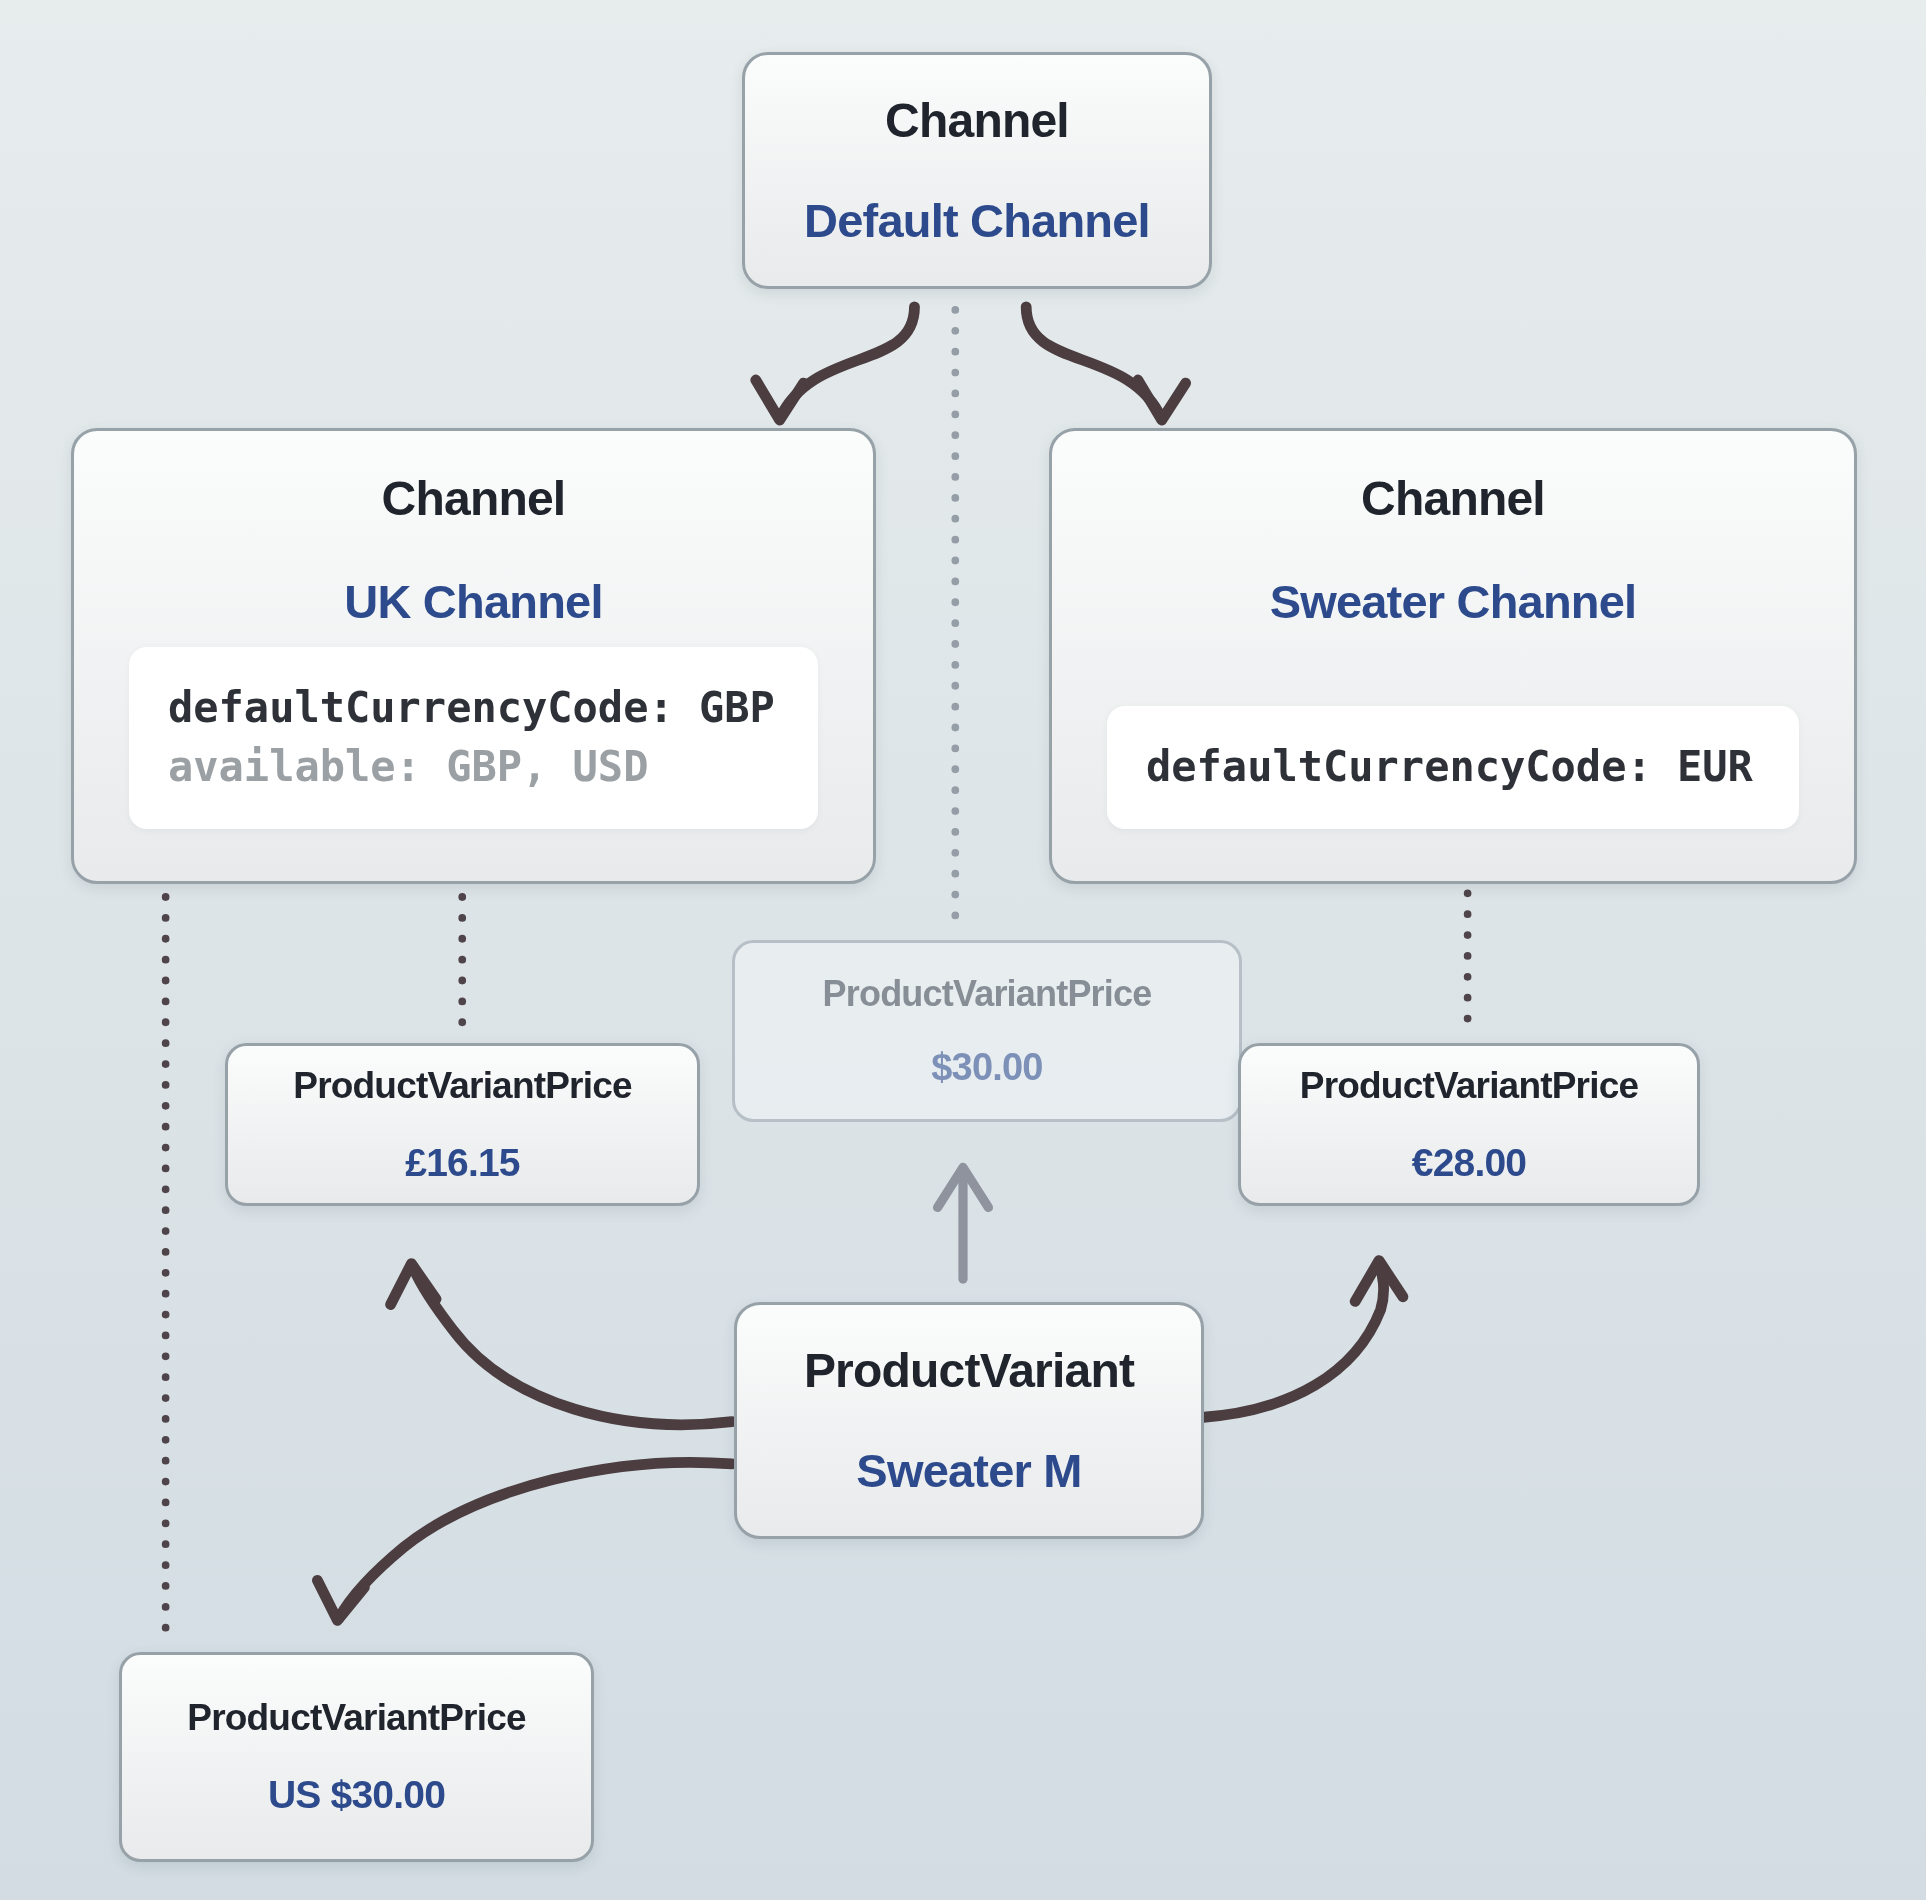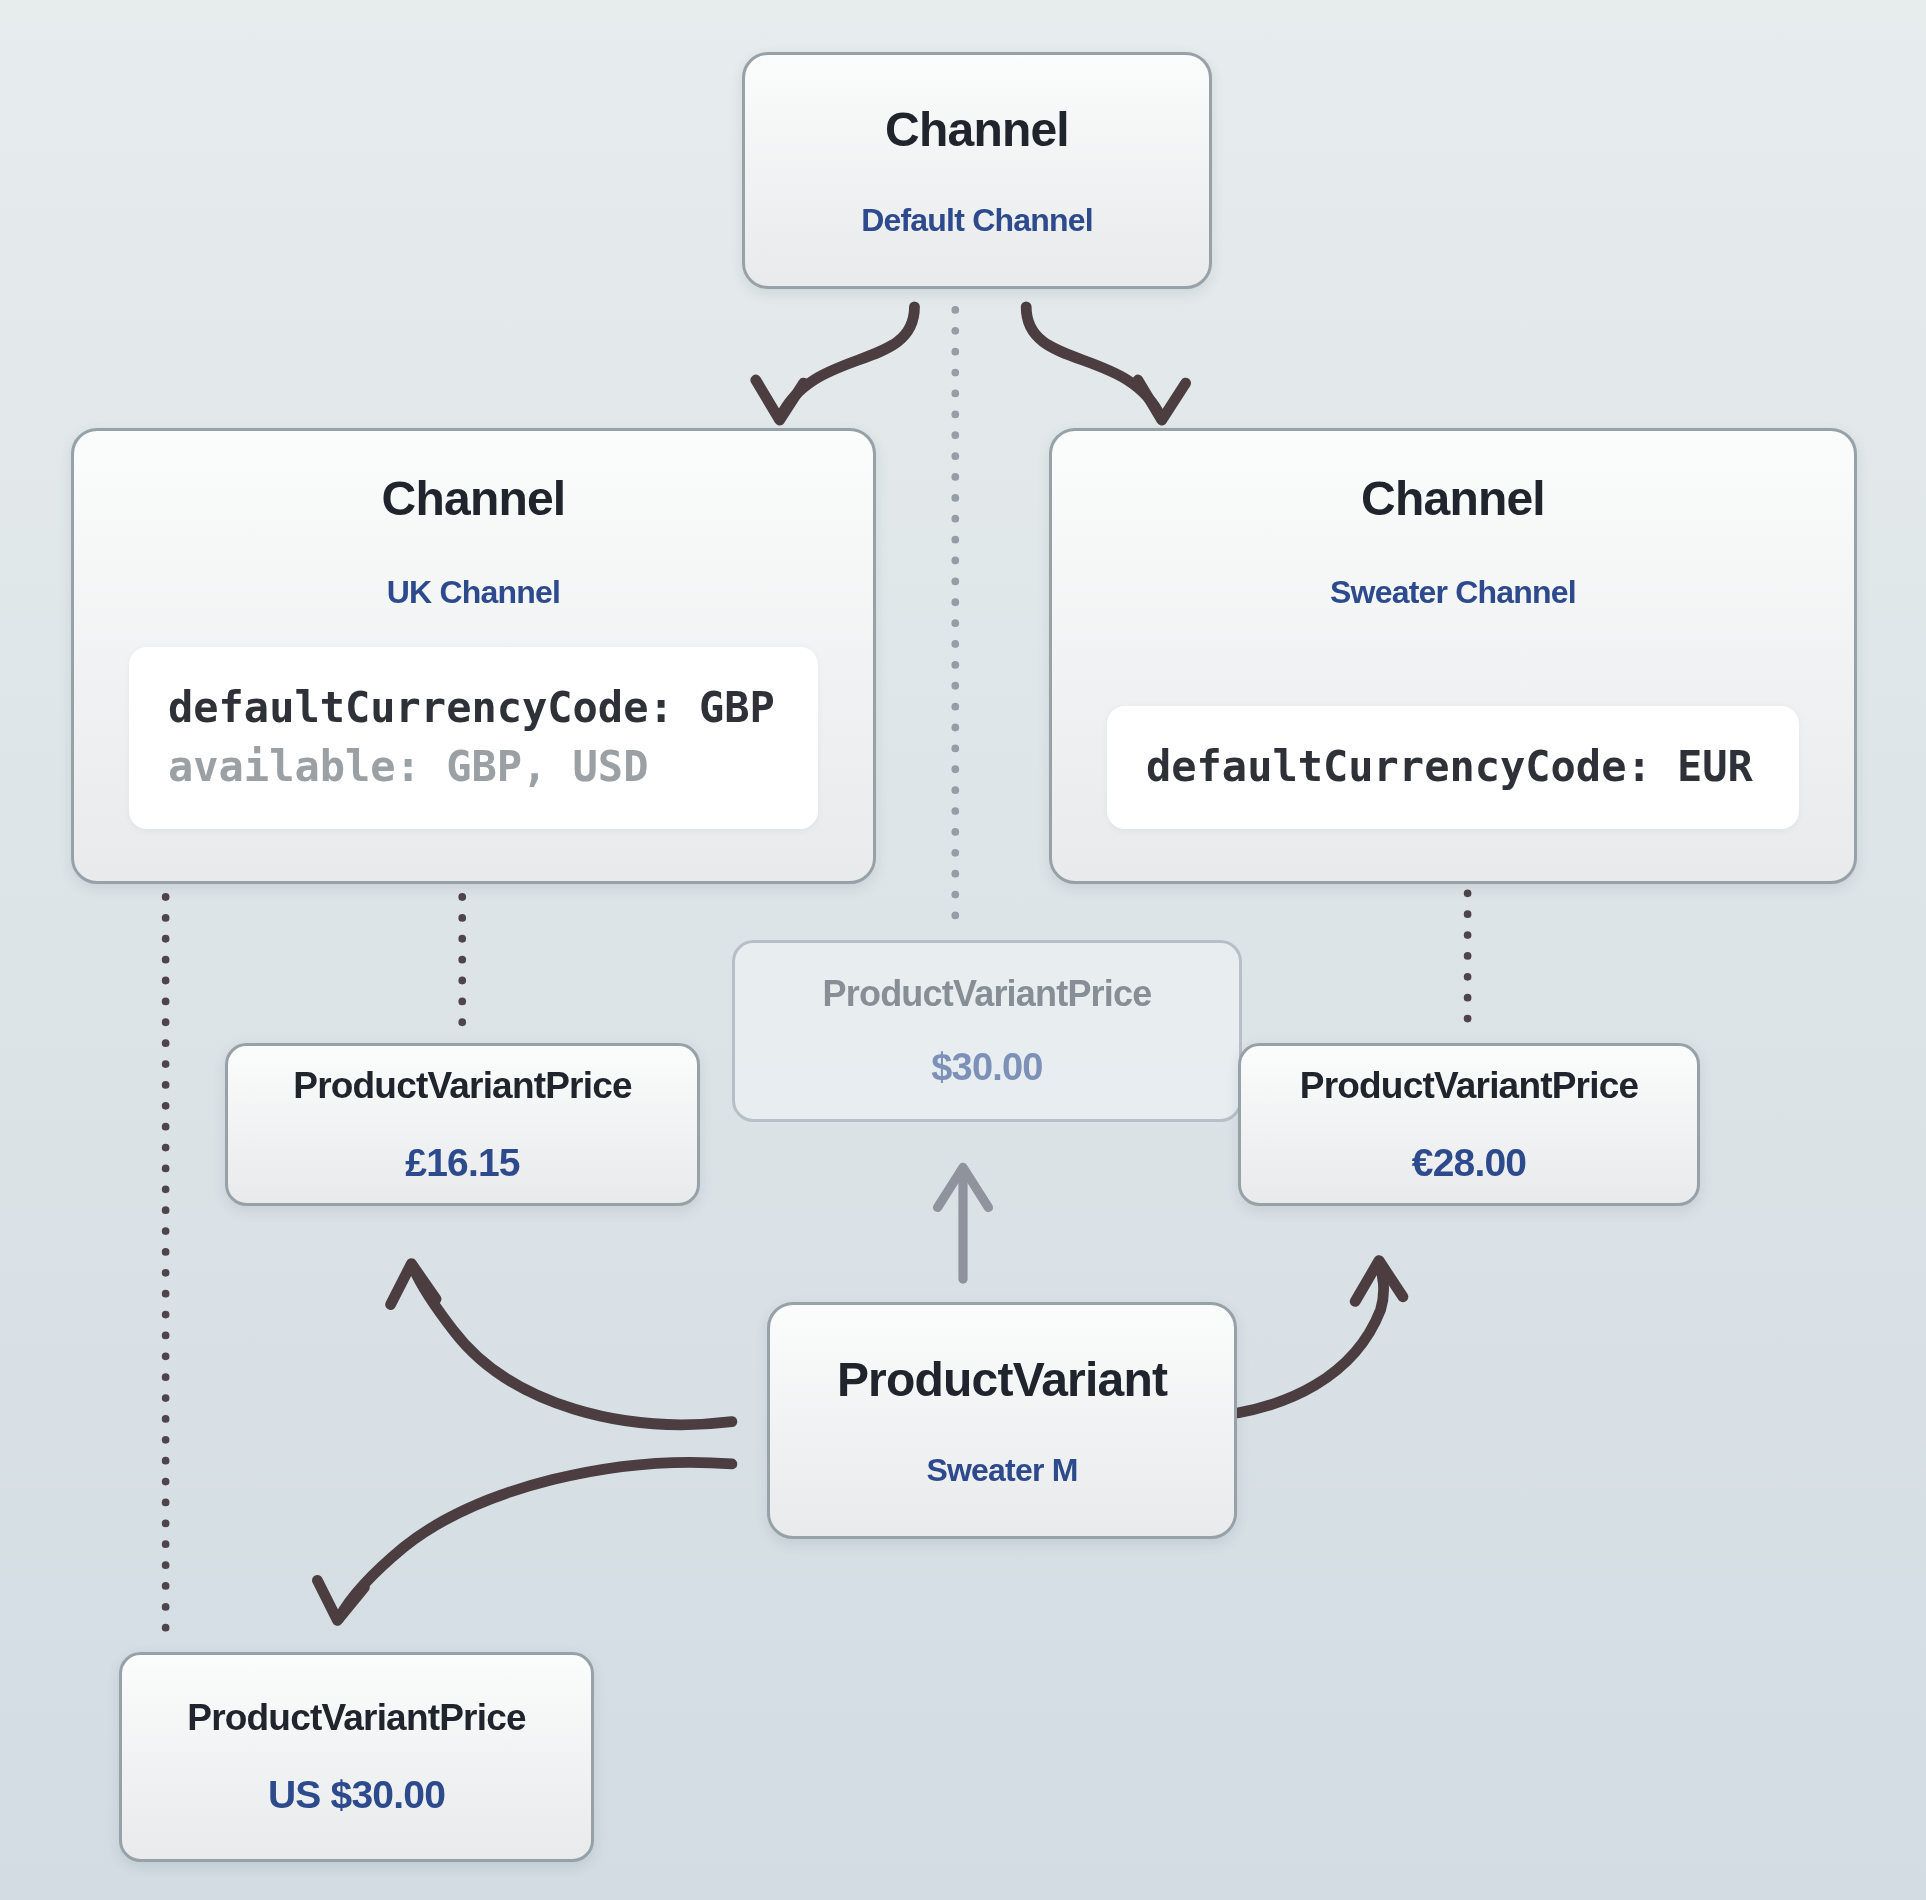--- a/index.html
+++ b/index.html
@@ -15,21 +15,21 @@
   .node{
     position:absolute;box-sizing:border-box;
     background:linear-gradient(180deg,var(--box-bg-top) 0%,var(--box-bg-bottom) 100%);
     border:3.1px solid var(--box-border);
     border-radius:26px;
     box-shadow:0 4.6px 12.3px rgba(60,80,92,.12);
     display:flex;flex-direction:column;align-items:center;justify-content:center;
     text-align:center;
   }
   .entity{font-weight:700;font-size:48px;color:var(--title-color);letter-spacing:-0.8px;text-align:center;}
-  .name{font-weight:700;font-size:32px;color:var(--name-color);letter-spacing:-0.8px;}
+  .name{font-weight:700;font-size:47px;color:var(--name-color);letter-spacing:-0.8px;}
 
   
   .node--channel-wide{justify-content:flex-start;padding:40px 55px 52px;}
   .node--channel-wide .name{margin-top:48px;text-align:right;}
   .codeblock{
     margin-top:auto;align-self:stretch;
     background:#ffffff;border-radius:18px;
     padding:32px 39px;text-align:left;
     font-family:"DejaVu Sans Mono",monospace;
     font-size:42px;line-height:1.4;font-weight:700;
@@ -132,21 +132,21 @@
   <div class="node node--price" style="left:225px;top:1043px;width:475px;height:163px;">
     <div class="entity">ProductVariantPrice</div>
     <div class="name">£16.15</div>
   </div>
 
   <div class="node node--price" style="left:1238px;top:1043px;width:462px;height:163px;">
     <div class="entity">ProductVariantPrice</div>
     <div class="name">€28.00</div>
   </div>
 
-  <div class="node node--entity" style="left:767px;top:1302px;width:470px;height:237px;">
+  <div class="node node--entity" style="left:734px;top:1302px;width:470px;height:237px;">
     <div class="entity">ProductVariant</div>
     <div class="name">Sweater M</div>
   </div>
 
   <div class="node node--price" style="left:119px;top:1652px;width:475px;height:210px;">
     <div class="entity">ProductVariantPrice</div>
     <div class="name">US $30.00</div>
   </div>
 
 </div>

